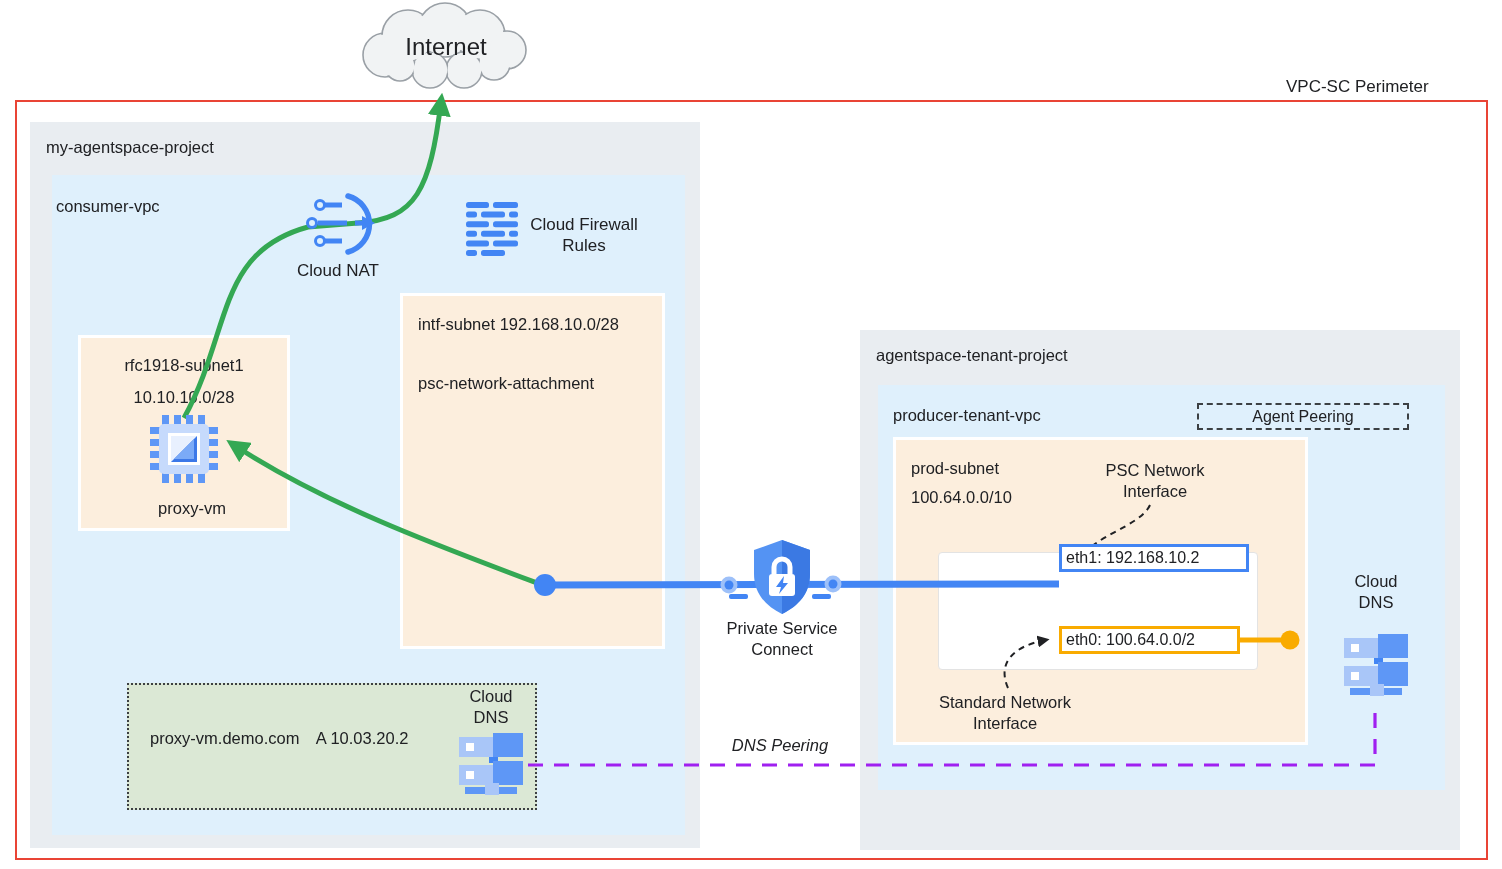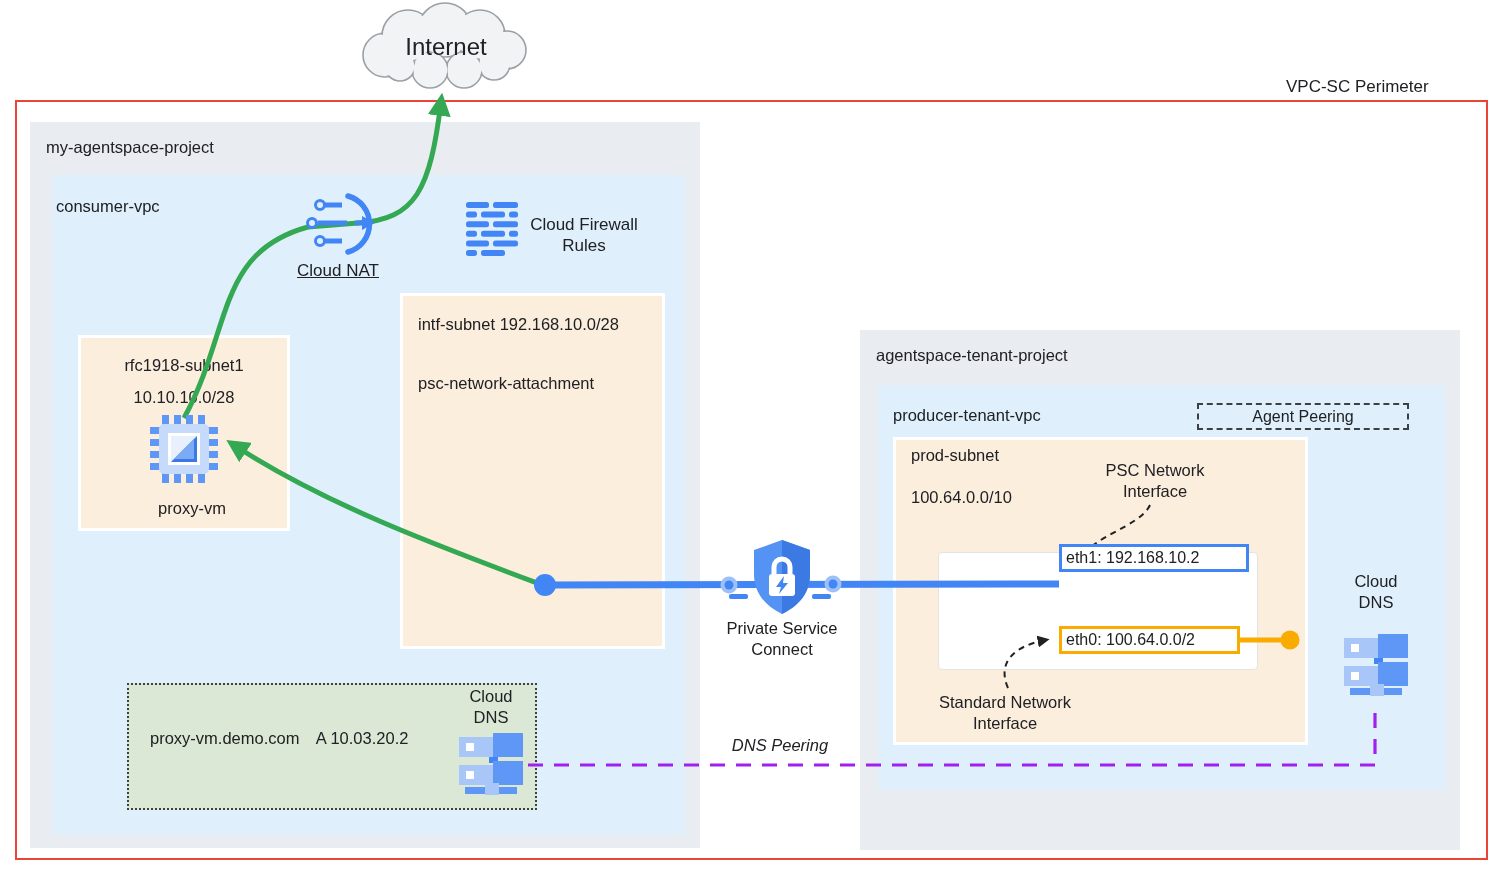--- a/index.html
+++ b/index.html
@@ -60,21 +60,21 @@
   <div class="lbl" style="left:876px;top:345px;">agentspace-tenant-project</div>
 
   <div class="box vpc-box" style="left:878px;top:385px;width:567px;height:405px;"></div>
   <div class="lbl" style="left:893px;top:405px;">producer-tenant-vpc</div>
 
   <div id="agent-engine-box" class="box" style="left:1197px;top:403px;width:212px;height:27px;">
     <span class="lbl" style="position:static;font-size:16px;">Agent Peering</span>
   </div>
 
   <div class="box subnet-box" style="left:893px;top:437px;width:415px;height:308px;"></div>
-  <div class="lbl" style="left:911px;top:445px;">prod-subnet</div>
+  <div class="lbl" style="left:911px;top:458px;">prod-subnet</div>
   <div class="lbl" style="left:911px;top:487px;">100.64.0.0/10</div>
 
   <div id="vm-white-box" class="box" style="left:938px;top:552px;width:320px;height:118px;"></div>
 
   <svg id="connectors" width="1502" height="869" viewBox="0 0 1502 869">
     <defs>
       <marker id="greenArrow" viewBox="0 0 10 10" refX="6" refY="5" markerWidth="4.6" markerHeight="4.6" orient="auto-start-reverse">
         <path d="M0,0 L10,5 L0,10 z" fill="#34a853"></path>
       </marker>
       <marker id="blackArrow" viewBox="0 0 10 10" refX="7" refY="5" markerWidth="6" markerHeight="6" orient="auto-start-reverse">
@@ -134,21 +134,21 @@
     <path d="M 46,4 A 29,29 0 0 1 46,60" fill="none" stroke="#4285f4" stroke-width="5.5" stroke-linecap="round"></path>
     <line x1="23" y1="13" x2="40" y2="13" stroke="#4285f4" stroke-width="5"></line>
     <line x1="16" y1="31" x2="45" y2="31" stroke="#4285f4" stroke-width="5"></line>
     <line x1="23" y1="49" x2="40" y2="49" stroke="#4285f4" stroke-width="5"></line>
     <circle cx="18" cy="13" r="4.5" fill="#dff0fc" stroke="#4285f4" stroke-width="3"></circle>
     <circle cx="10" cy="31" r="4.5" fill="#dff0fc" stroke="#4285f4" stroke-width="3"></circle>
     <circle cx="18" cy="49" r="4.5" fill="#dff0fc" stroke="#4285f4" stroke-width="3"></circle>
     <line x1="53" y1="31" x2="62" y2="31" stroke="#4285f4" stroke-width="5"></line>
     <polygon points="60,24 73,31 60,38" fill="#4285f4"></polygon>
   </svg>
-  <div class="lbl wrap" style="left:283px;top:260px;width:110px;font-size:17px;text-decoration:underline;">Cloud NAT</div>
+  <div class="lbl wrap" style="left:283px;top:260px;width:110px;font-size:17px;">Cloud NAT</div>
 
   <svg class="abs" style="left:466px;top:202px;" width="52" height="54" viewBox="0 0 52 54">
     <g fill="#4285f4">
       <rect x="0" y="0" width="23" height="6" rx="2.5"></rect>
         <rect x="27" y="0" width="25" height="6" rx="2.5"></rect>
       <rect x="0" y="9.6" width="11" height="6" rx="2.5"></rect>
         <rect x="15" y="9.6" width="24" height="6" rx="2.5"></rect>
         <rect x="43" y="9.6" width="9" height="6" rx="2.5"></rect>
       <rect x="0" y="19.2" width="23" height="6" rx="2.5"></rect>
         <rect x="27" y="19.2" width="25" height="6" rx="2.5"></rect>

